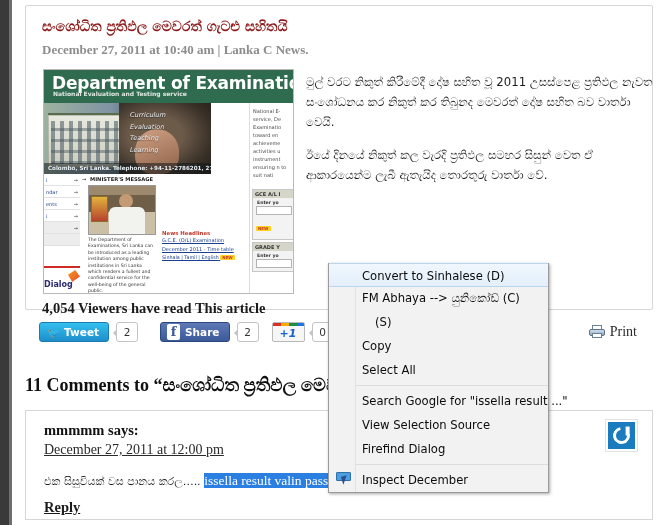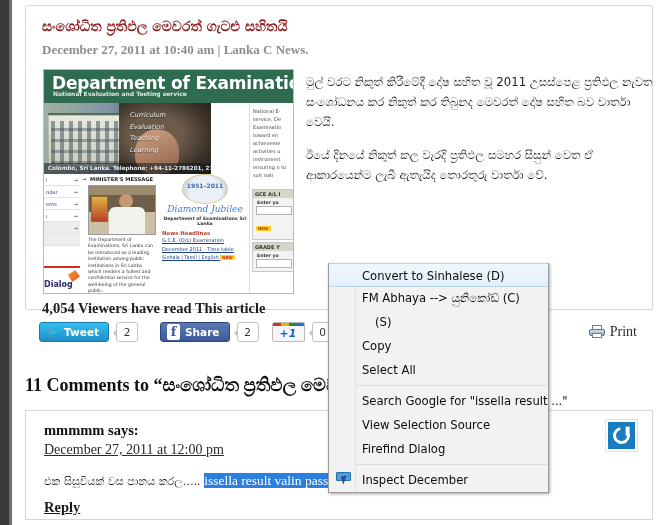--- a/index.html
+++ b/index.html
@@ -458,27 +458,20 @@
         <span class="shot-mm-arrow">→</span>
         <div class="shot-mm-title">MINISTER'S MESSAGE</div>
         <div class="shot-mm-photo">
           <div class="flag"></div>
           <div class="head"></div>
           <div class="body"></div>
         </div>
         <div class="shot-mm-cap">The Department of Examinations, Sri Lanka can be introduced as a leading institution among public institutions in Sri Lanka which renders a fullest and confidential service for the well-being of the general public.</div>
       </div>
 
-      <div class="shot-logo">
-        <div class="seal">
-          <div class="yr">1951–2011</div>
-        </div>
-        <div class="dj">Diamond Jubilee</div>
-        <div class="dj2">Department of Examinations Sri Lanka</div>
-      </div>
 
       <div class="shot-news">
         <div class="nh">News Headlines</div>
         <div class="ni">G.C.E. (O/L) Examination</div>
         <div class="ni">December 2011 - Time table</div>
         <div class="nl">
           <span>Sinhala | Tamil | English</span>
           <span class="badge-new">NEW</span>
         </div>
       </div>

